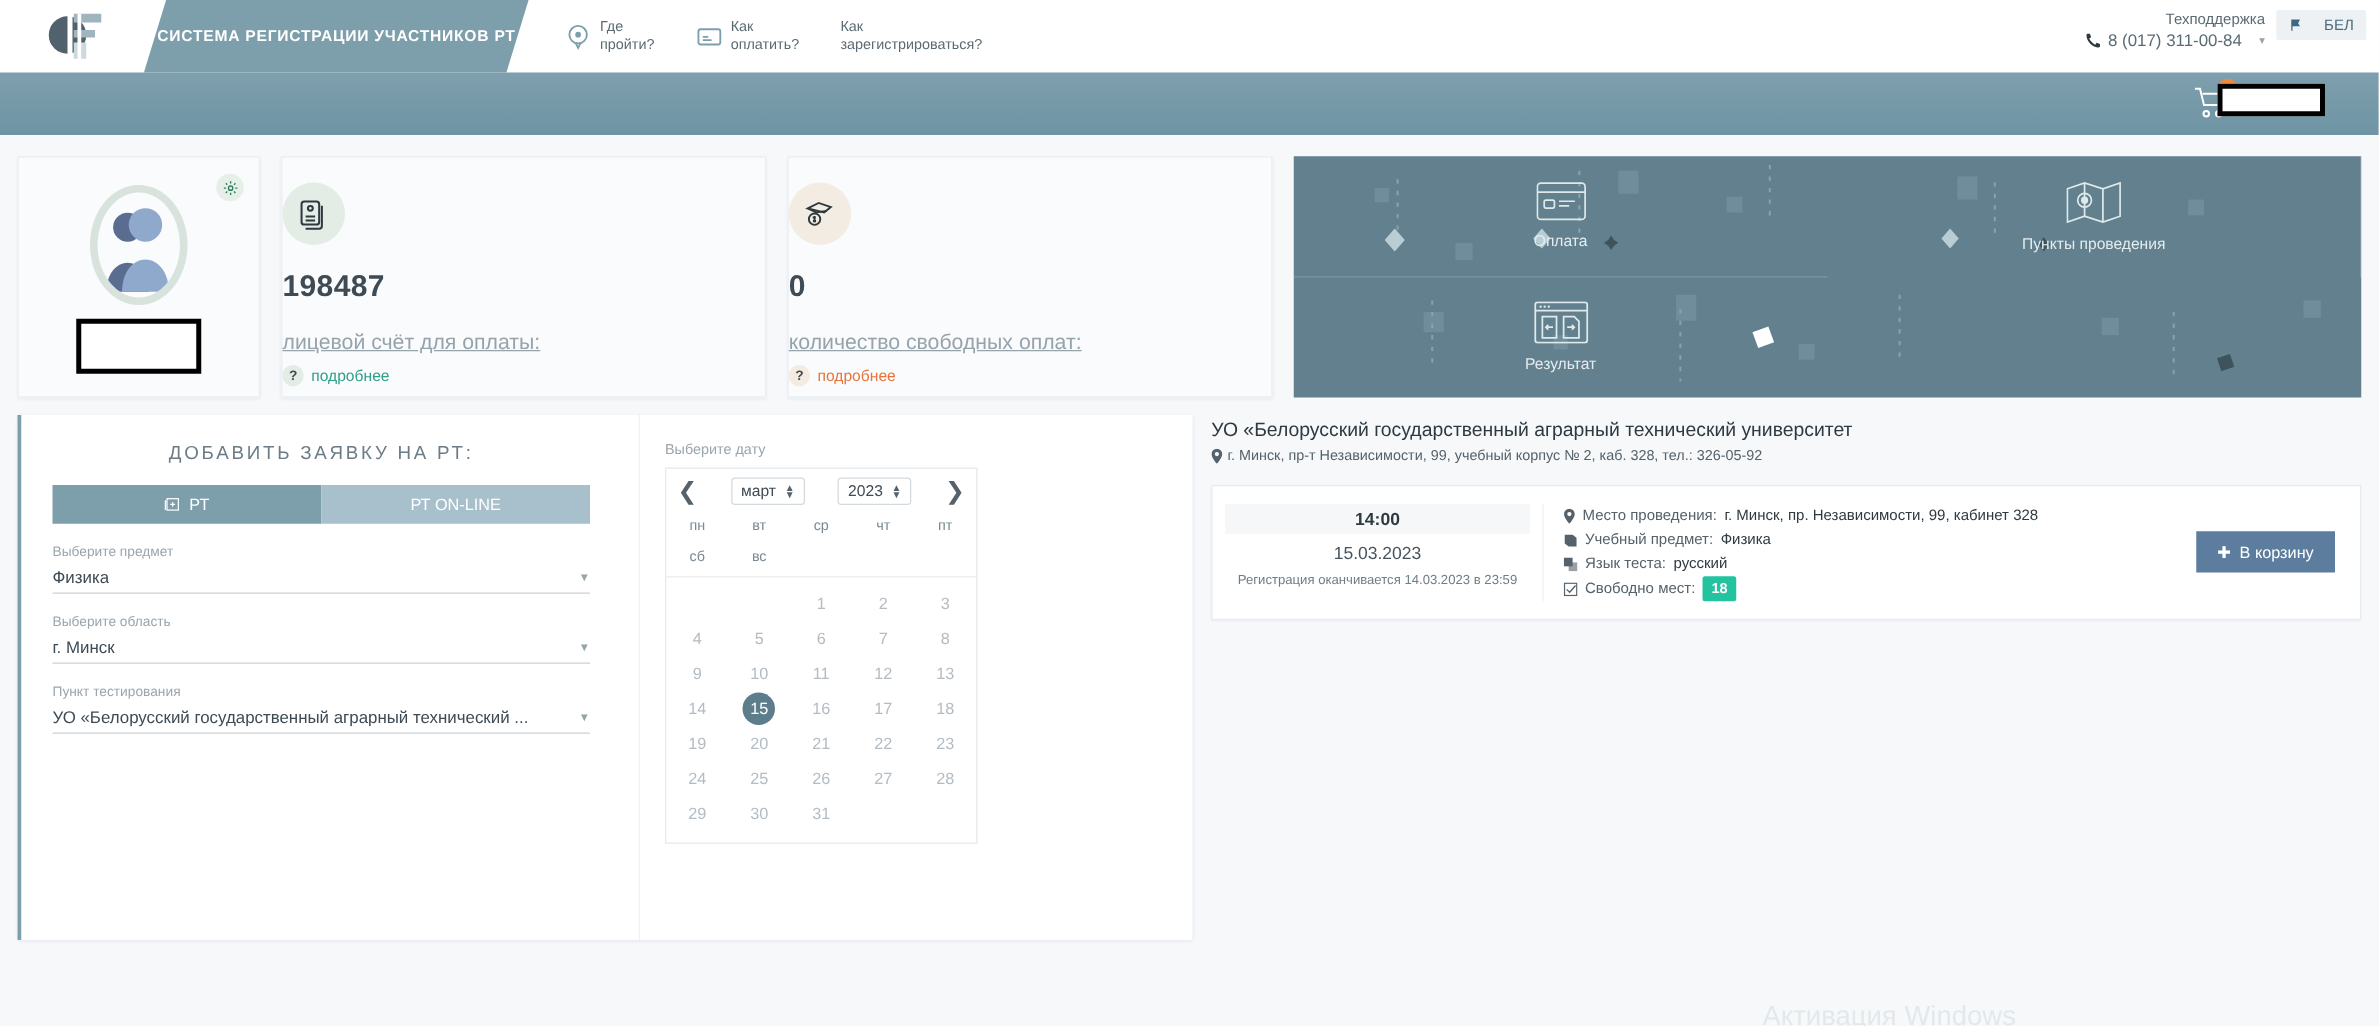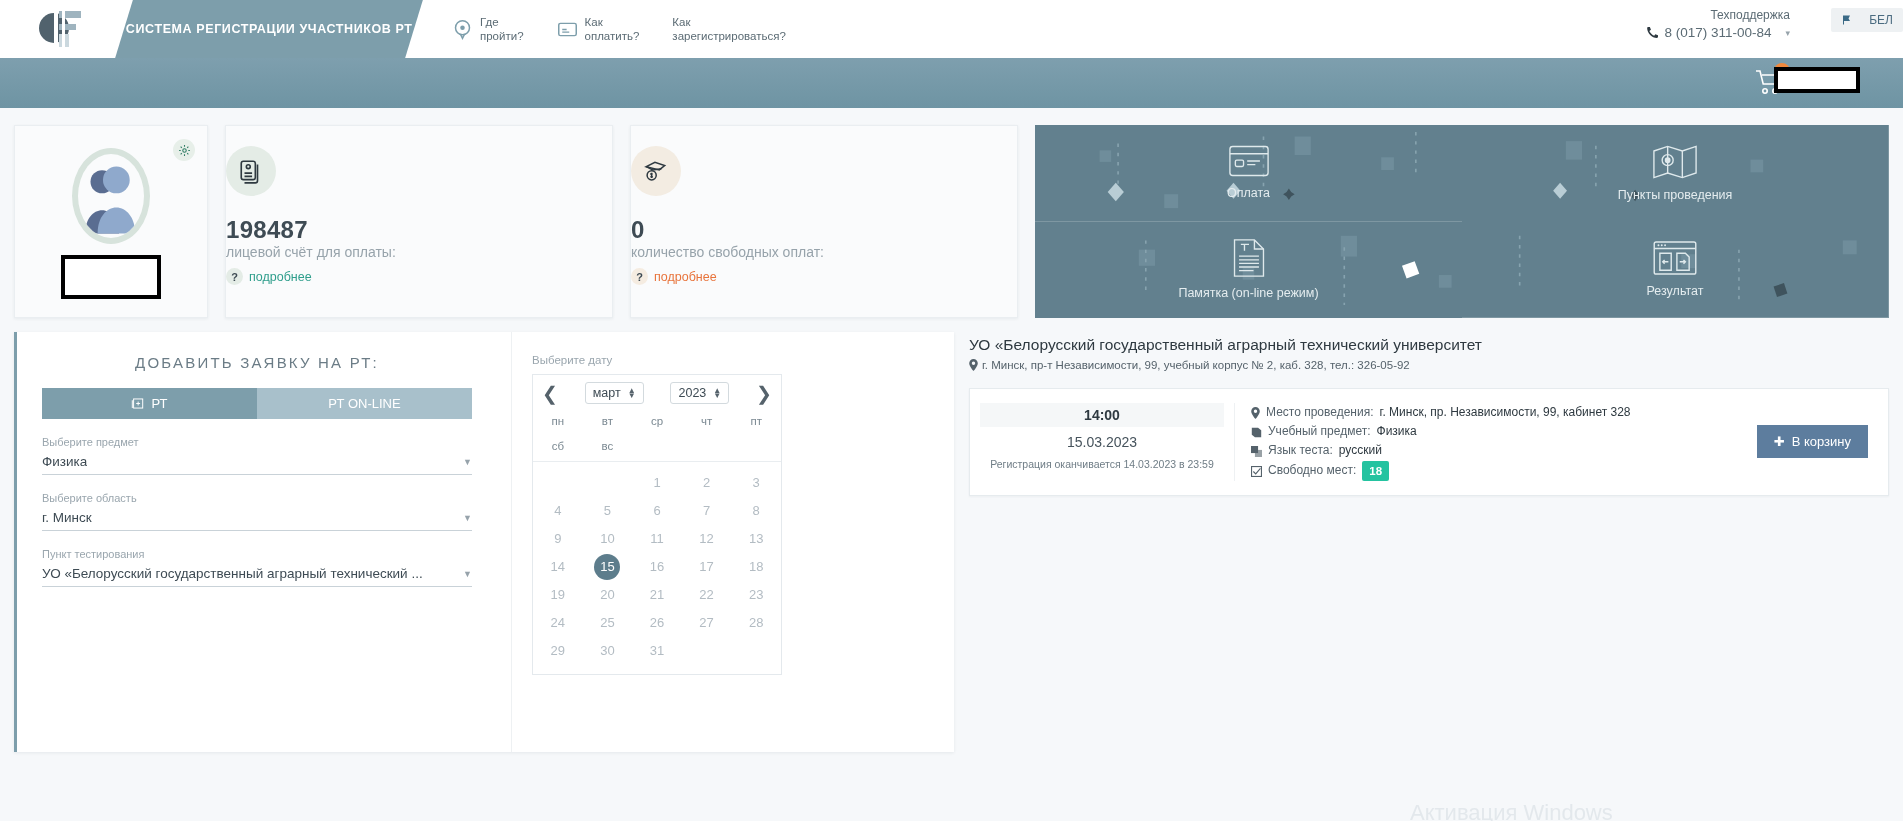--- a/index.html
+++ b/index.html
@@ -48,30 +48,30 @@
     display: flex; align-items: center;
     margin-left: 38px;
     gap: 33px;
   }
   .nav-item { display: flex; align-items: center; gap: 7px; cursor: pointer; }
   .nav-item .nl-txt {
     font-size: 11.5px; color: #5b6b74; line-height: 1.25; white-space: pre-line;
   }
   .nav-ico { width: 21px; height: 21px; color: #7d9eab; flex: 0 0 21px; }
   .support {
-    position: absolute; right: 113px; top: 8px;
+    position: absolute; right: 91px; top: 8px;
     text-align: right;
   }
   .support .sup-title { font-size: 12px; color: #5b6b74; }
   .support .sup-phone {
     font-size: 13.5px; color: #5b6b74; margin-top: 3px;
     display: flex; align-items: center; gap: 6px; justify-content: flex-end;
   }
   .lang-btn {
-    position: absolute; right: 0; top: 8px;
+    position: absolute; right: 10px; top: 8px;
     background: #eef1f3; border-radius: 2px;
     padding: 5px 10px; font-size: 12px; color: #4a6b80;
     display: flex; align-items: center; gap: 16px; cursor: pointer;
   }
 
   
   .teal-strip {
     height: 50px;
     background: linear-gradient(180deg,#7e9fae 0%, #6e94a3 100%);
     position: relative;
@@ -123,21 +123,21 @@
     display: flex; flex-direction: column; align-items: flex-start;
     padding-top: 20px;
   }
   .stat-ico {
     width: 50px; height: 50px; border-radius: 50%;
     display: flex; align-items: center; justify-content: center;
   }
   .stat-ico.green { background: #e4ece6; }
   .stat-ico.beige { background: #f3ece2; }
   .stat-num { font-size: 24px; font-weight: bold; color: #3e4b54; margin-top: 20px; letter-spacing: .3px; }
-  .stat-cap { font-size: 14px; color: #97a3ab; margin-top: 0; }
+  .stat-cap { font-size: 17px; color: #97a3ab; margin-top: 20px; text-decoration: underline; }
   .more-link {
     margin-top: 8px; display: flex; align-items: center; gap: 6px;
     font-size: 12.5px; cursor: pointer;
   }
   .q-badge {
     width: 17px; height: 17px; border-radius: 50%;
     display: flex; align-items: center; justify-content: center;
     font-size: 11px; font-weight: bold;
   }
   .q-green { background: #e4ece6; color: #3e4b54; }
@@ -476,29 +476,20 @@
     <div class="promo-cell">
       <svg width="44" height="34" viewBox="0 0 48 36" fill="none" stroke="#dfe9ec" stroke-width="1.5">
         <path d="M1 6l15-5 16 5 15-5v29l-15 5-16-5-15 5z"></path>
         <path d="M16 1v29M32 6v29"></path>
         <circle cx="16" cy="16" r="6"></circle>
           <circle cx="16" cy="16" r="2.4" fill="#dfe9ec"></circle>
       </svg>
       <span class="promo-label">Пункты проведения</span>
     </div>
 
-    <div class="promo-cell">
-      <svg width="32" height="38" viewBox="0 0 34 42" fill="none" stroke="#dfe9ec" stroke-width="1.5">
-        <path d="M1 1h22l10 10v30H1z"></path>
-          <path d="M23 1v10h10"></path>
-        <path d="M8 6h9M12 6v7"></path>
-        <path d="M6 19h22M6 23h22M6 27h22M6 31h22M6 35h16"></path>
-      </svg>
-      <span class="promo-label">Памятка (on-line режим)</span>
-    </div>
 
     <div class="promo-cell">
       <svg width="44" height="34" viewBox="0 0 46 36" fill="none" stroke="#dfe9ec" stroke-width="1.5">
         <rect x="1" y="1" width="44" height="34" rx="2"></rect>
           <path d="M1 8h44"></path>
         <circle cx="5.5" cy="4.5" r="1" fill="#dfe9ec" stroke="none"></circle>
         <circle cx="9" cy="4.5" r="1" fill="#dfe9ec" stroke="none"></circle>
         <circle cx="12.5" cy="4.5" r="1" fill="#dfe9ec" stroke="none"></circle>
         <path d="M7 13h12v18H7z"></path>
           <path d="M25 13h9l4 4v14h-13z"></path>

